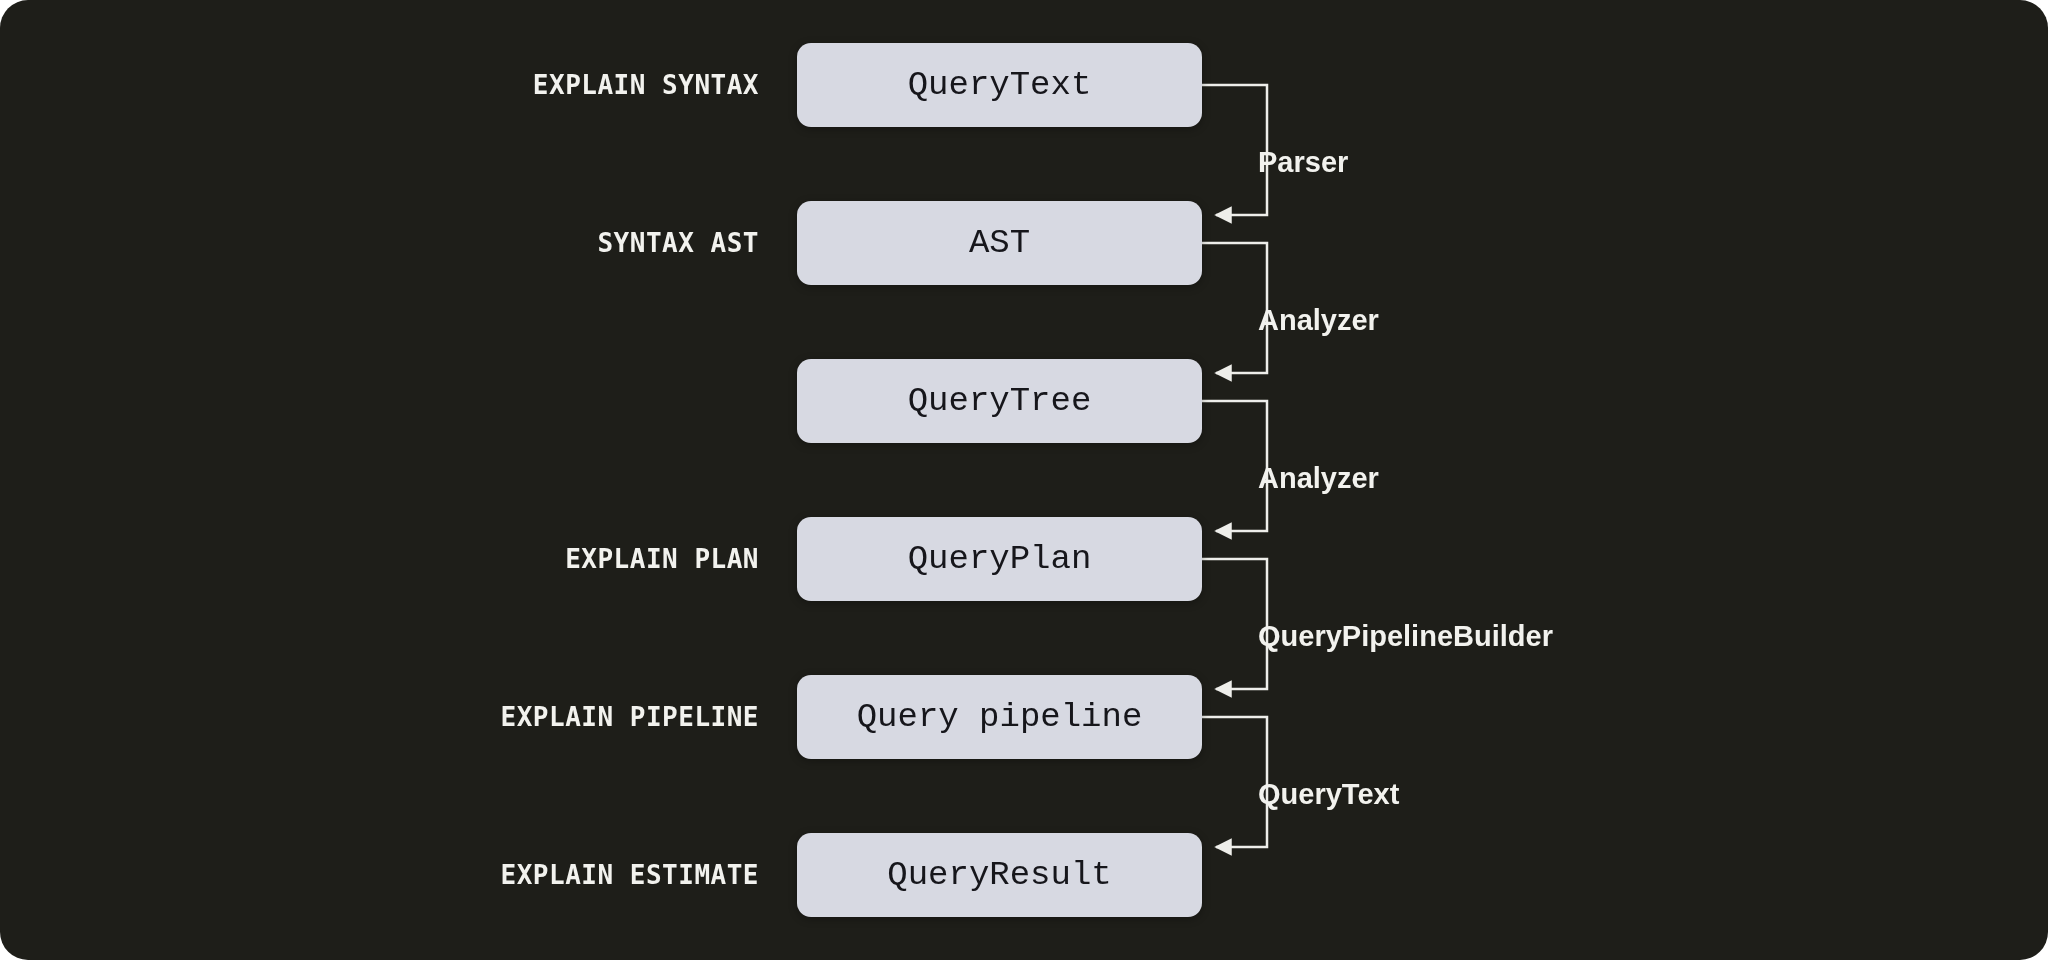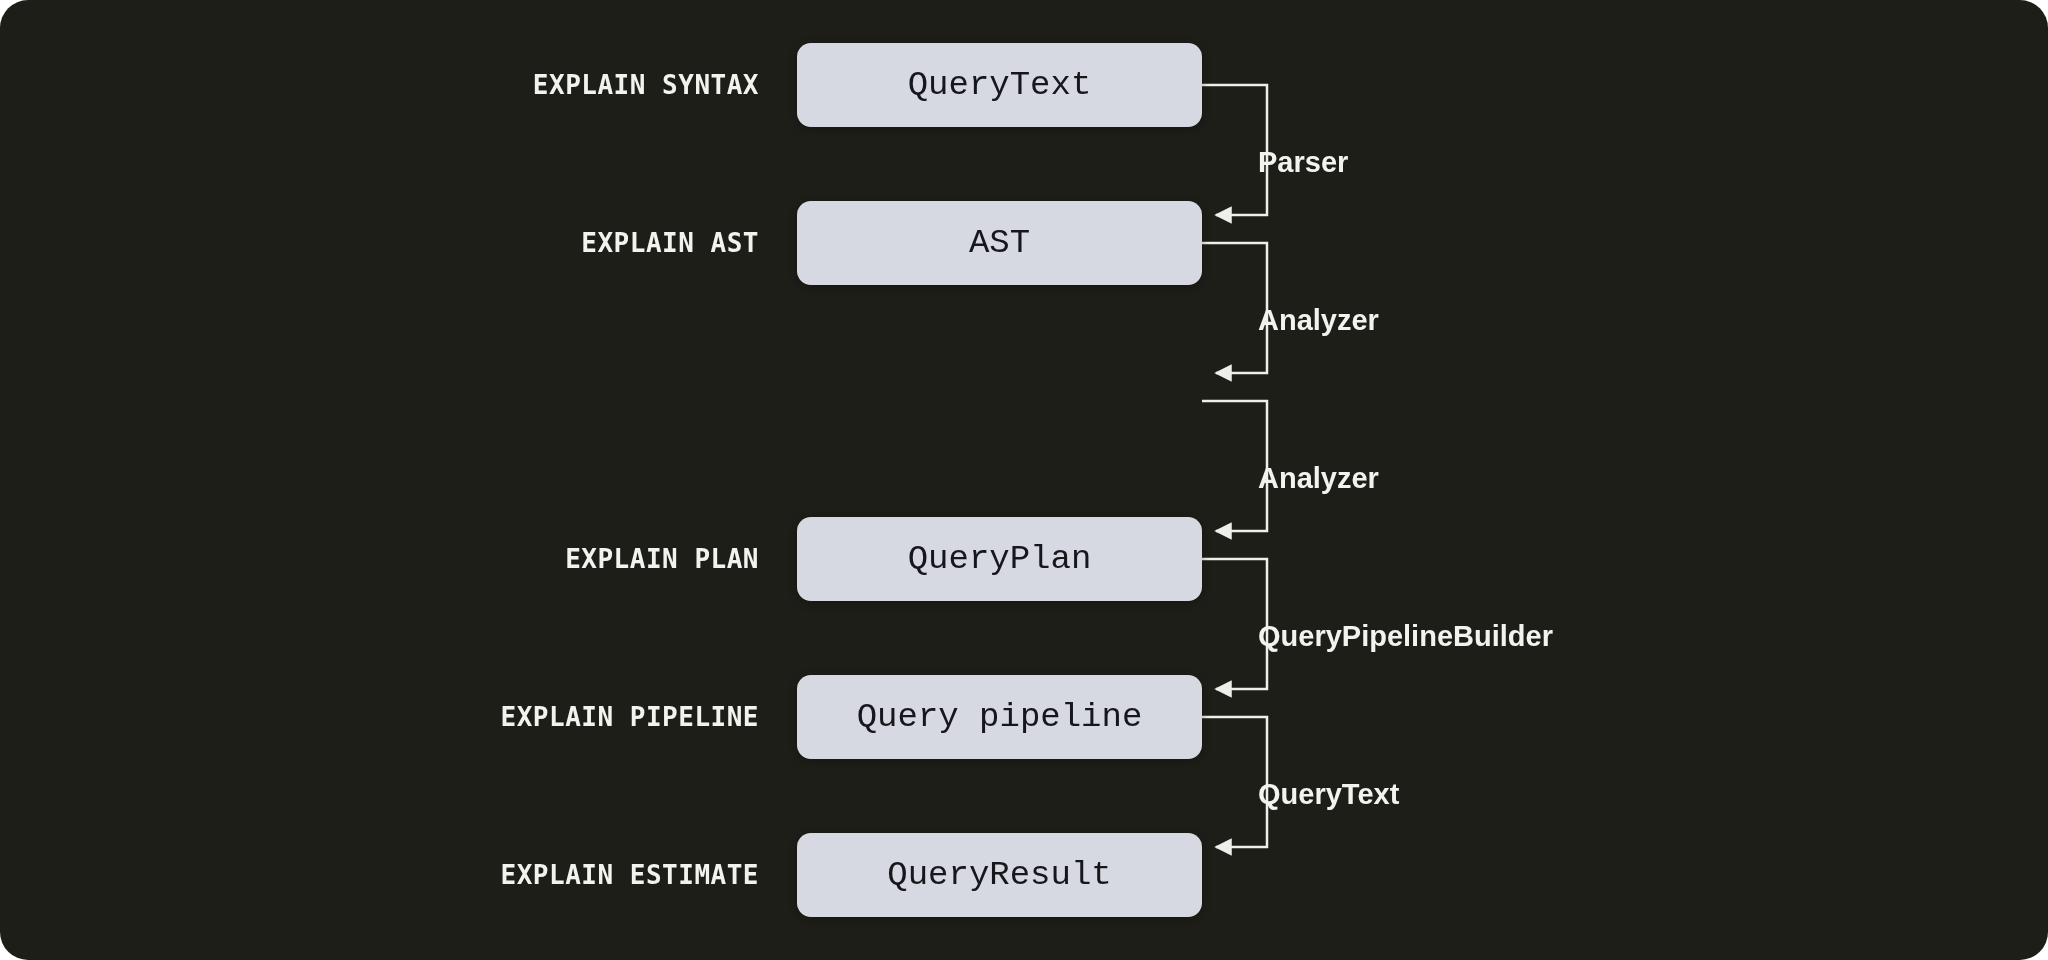--- a/index.html
+++ b/index.html
@@ -97,27 +97,30 @@
   </svg>
 
   <div class="row" style="top:43px">
     <div class="explain-label">EXPLAIN SYNTAX</div>
     <div class="stage-box">
       <span>QueryText</span>
     </div>
   </div>
 
   <div class="row" style="top:201px">
-    <div class="explain-label">EXPLAIN AST</div>
+    <div class="explain-label">SYNTAX AST</div>
     <div class="stage-box">
       <span>AST</span>
     </div>
   </div>
 
   <div class="row" style="top:359px">
+    <div class="stage-box">
+      <span>QueryTree</span>
+    </div>
   </div>
 
   <div class="row" style="top:675px">
     <div class="explain-label">EXPLAIN PIPELINE</div>
     <div class="stage-box">
       <span>Query pipeline</span>
     </div>
   </div>
 
   <div class="row" style="top:517px">

